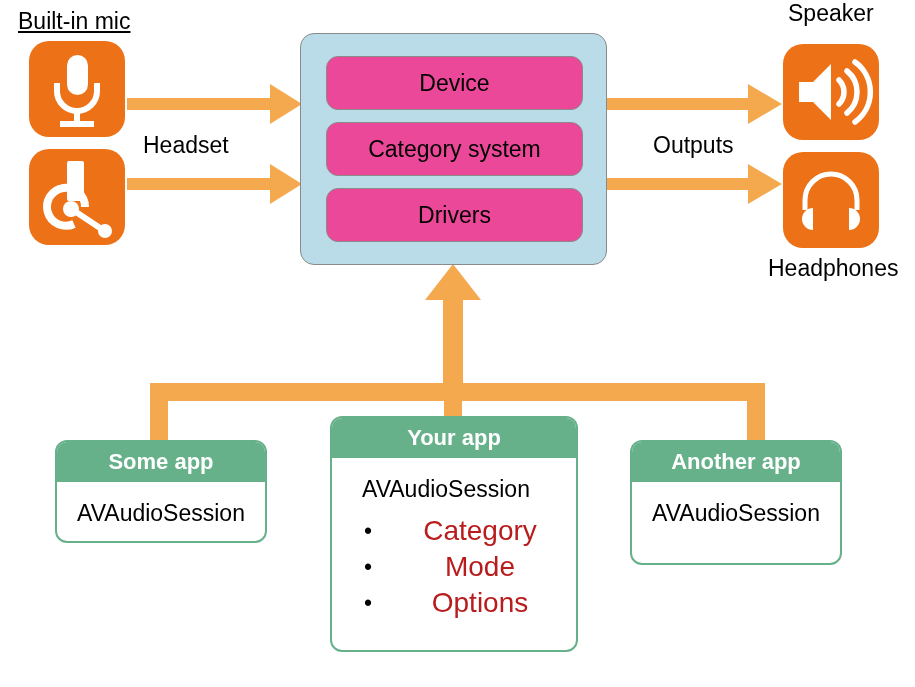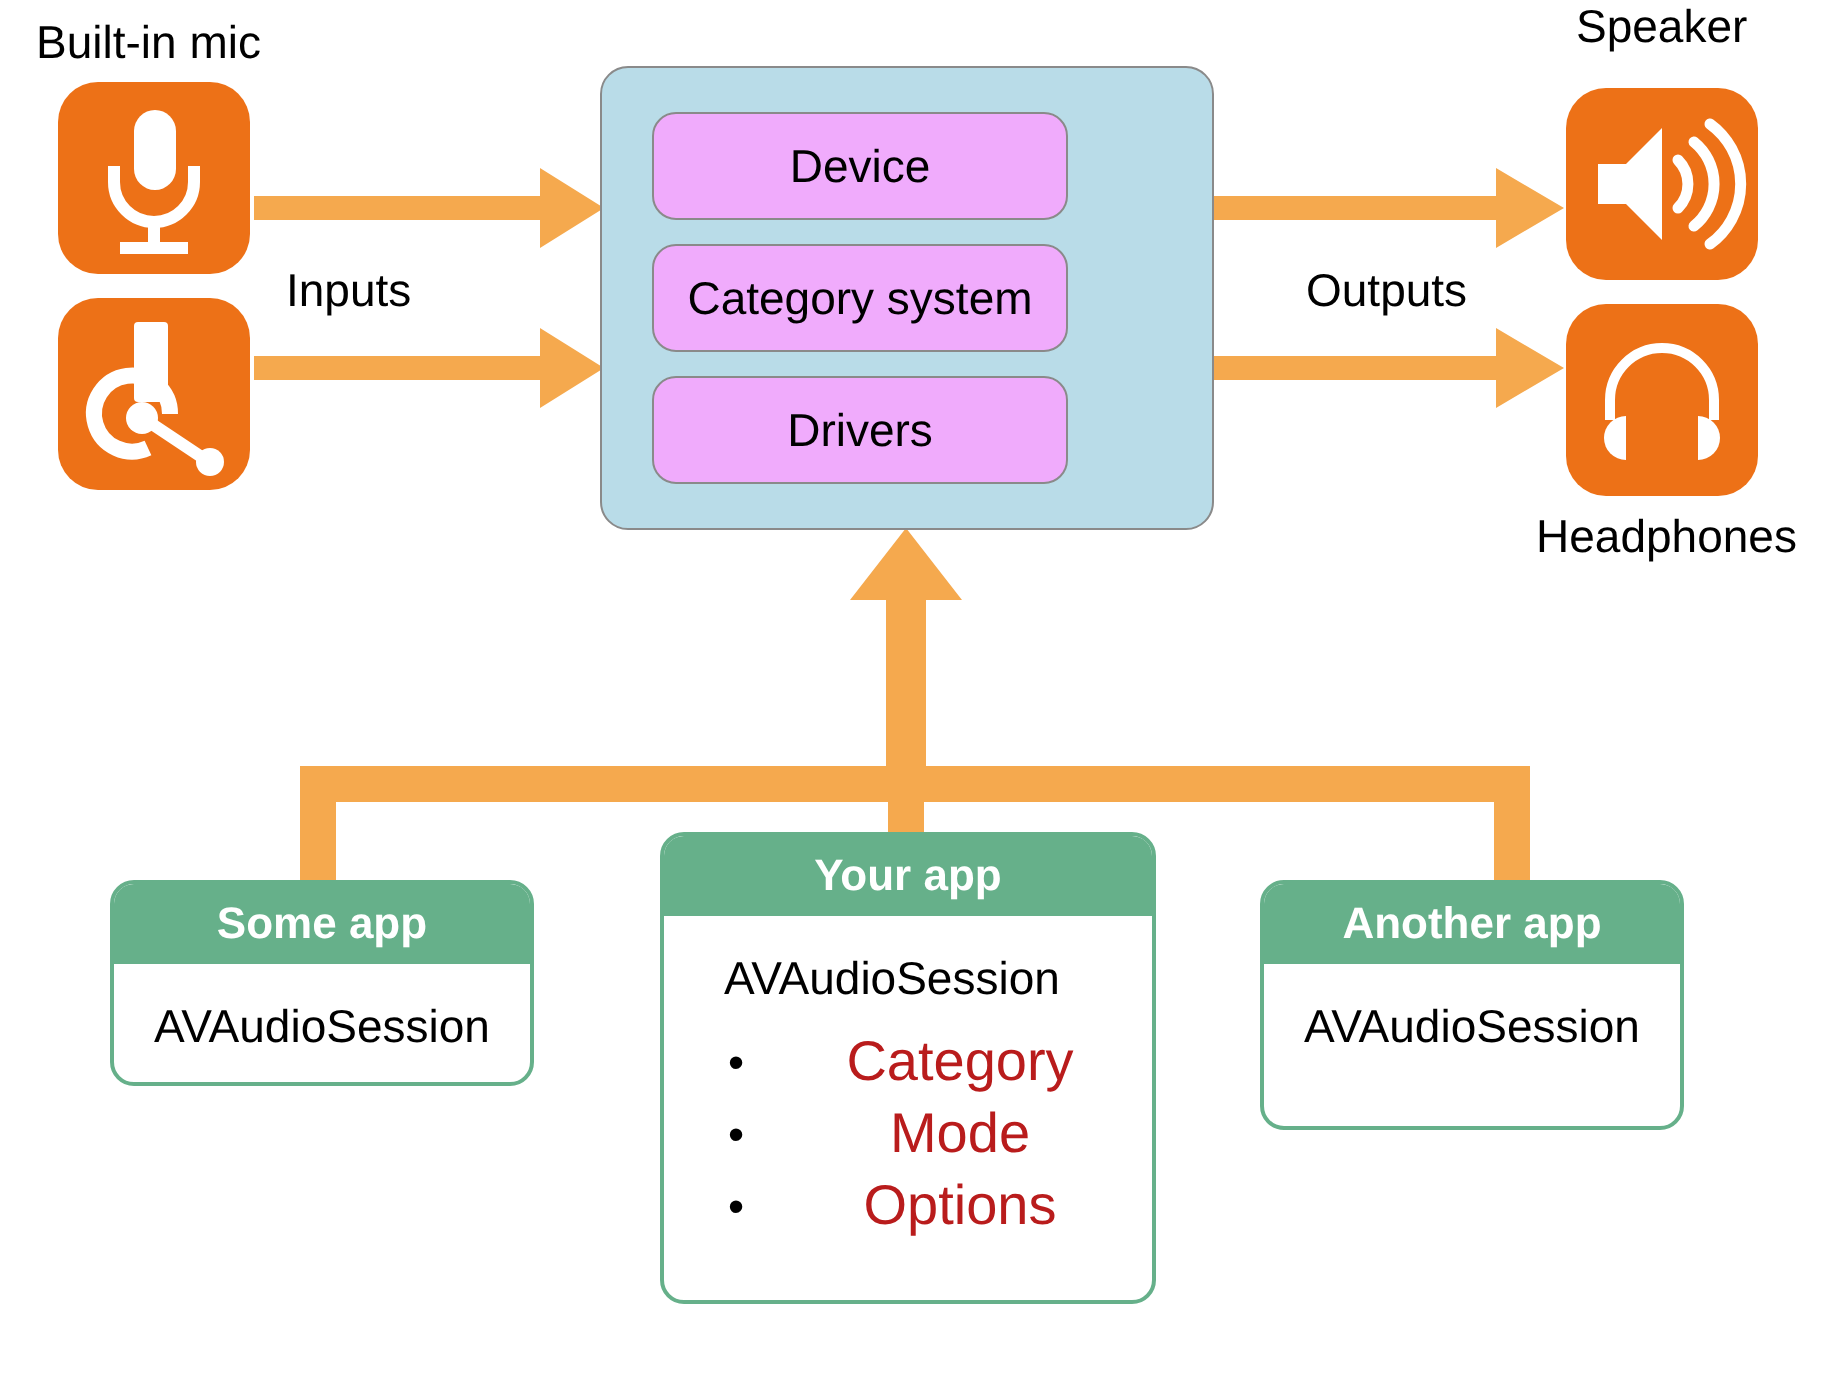--- a/index.html
+++ b/index.html
@@ -47,23 +47,23 @@
     width: 307px;
     height: 232px;
     background: #B9DCE8;
     border: 1.5px solid #8a8a8a;
     border-radius: 14px;
     box-sizing: border-box;
   }
   .layer {
     position: absolute;
     left: 25px;
-    width: 208px;
+    width: 257px;
     height: 54px;
-    background: #f0abfc;
+    background: #ec4899;
     border: 1.5px solid #8a8a8a;
     border-radius: 12px;
     box-sizing: border-box;
     display: flex;
     align-items: center;
     justify-content: center;
     color: #000;
     font-size: 23px;
     font-family: "Liberation Sans", sans-serif;
   }
@@ -148,21 +148,21 @@
 
     <rect x="150" y="383" width="615" height="18" fill="#F5A94E"></rect>
 
     <rect x="150" y="383" width="18" height="62" fill="#F5A94E"></rect>
 
     <rect x="444" y="383" width="18" height="62" fill="#F5A94E"></rect>
 
     <rect x="747" y="383" width="18" height="62" fill="#F5A94E"></rect>
   </svg>
 
-  <div class="label" style="left:18px; top:8px;">Built-in mic</div>
+  <div class="label" style="left:18px; top:8px;text-decoration:underline;">Built-in mic</div>
 
   <div class="tile" style="left:29px; top:41px;">
     <svg viewBox="0 0 96 96" xmlns="http://www.w3.org/2000/svg" aria-hidden="true">
       <rect x="38" y="14" width="21" height="40" rx="10.5" fill="#ffffff"></rect>
       <path d="M 28 42 L 28 50 A 20 20 0 0 0 68 50 L 68 42" fill="none" stroke="#ffffff" stroke-width="6"></path>
       <rect x="45" y="68" width="6" height="14" fill="#ffffff"></rect>
       <rect x="31" y="80" width="34" height="6" fill="#ffffff"></rect>
     </svg>
   </div>
 
@@ -170,21 +170,21 @@
     <svg viewBox="0 0 96 96" xmlns="http://www.w3.org/2000/svg" aria-hidden="true">
       <rect x="38" y="12" width="17" height="40" rx="2" fill="#ffffff"></rect>
       <path d="M 56 58 A 19 19 0 1 0 45 75" fill="none" stroke="#ffffff" stroke-width="8"></path>
       <circle cx="42" cy="60" r="8" fill="#ffffff"></circle>
       <line x1="44" y1="61" x2="74" y2="81" stroke="#ffffff" stroke-width="6" stroke-linecap="round"></line>
       <circle cx="76" cy="82" r="7" fill="#ffffff"></circle>
     </svg>
   </div>
 
 
-  <div class="label" style="left:143px; top:132px;">Inputs</div>
+  <div class="label" style="left:143px; top:132px;">Headset</div>
 
   <div class="sysbox">
     <div class="layer layer-0">Device</div>
     <div class="layer layer-1">Category system</div>
     <div class="layer layer-2">Drivers</div>
   </div>
 
   <div class="label" style="left:788px; top:0;">Speaker</div>
 
   <div class="tile" style="left:783px; top:44px;">

